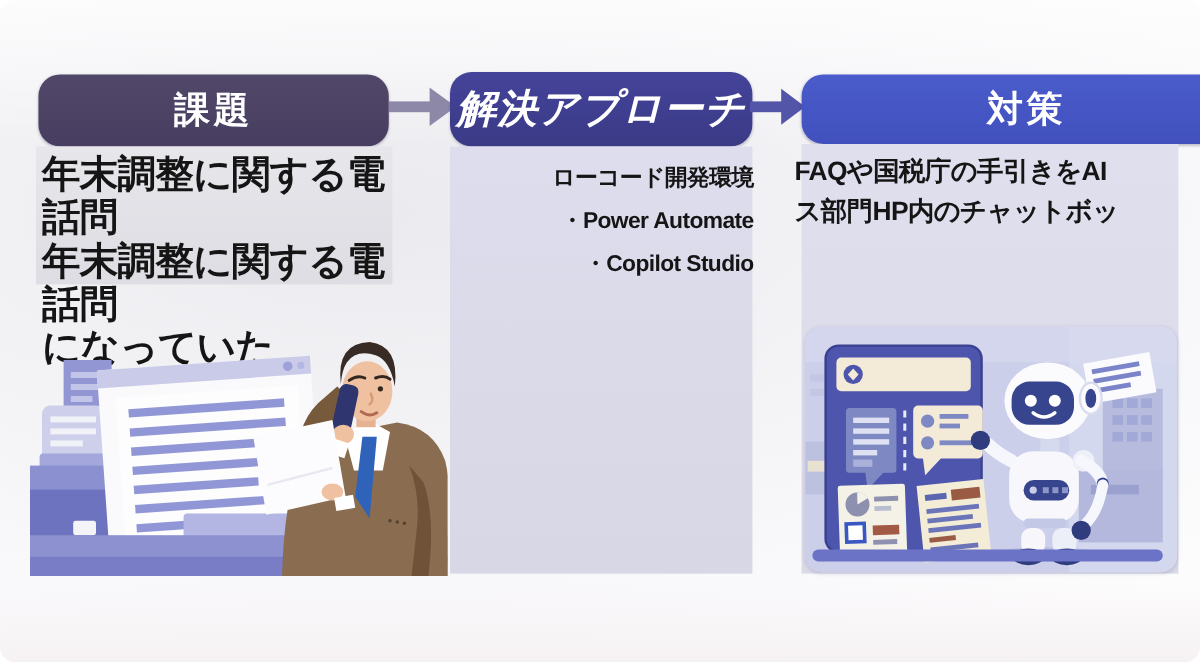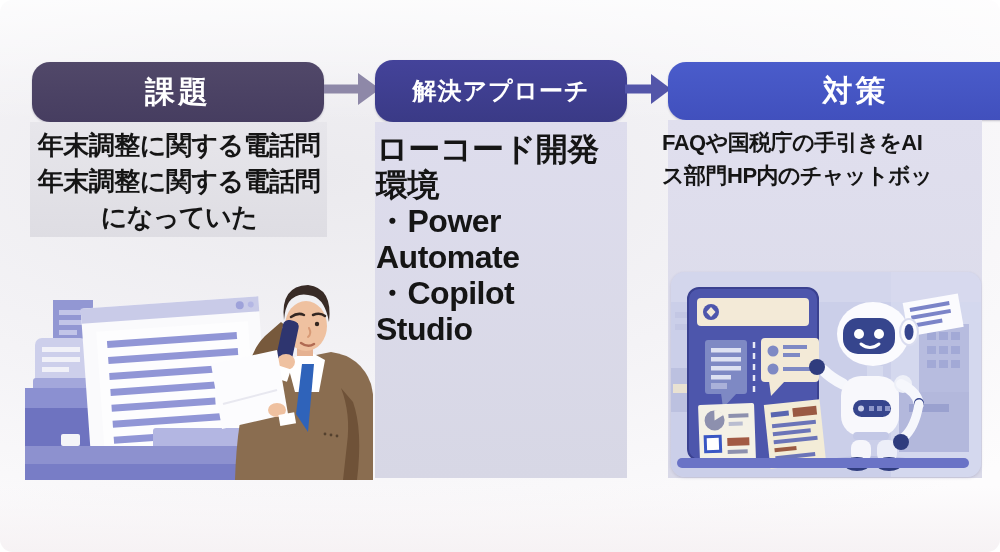--- a/index.html
+++ b/index.html
@@ -13,33 +13,33 @@
     border-radius: 13px;
   }
   .hdr{
     position:absolute;display:flex;align-items:center;justify-content:center;
     color:#fff;font-weight:700;letter-spacing:3px;
     box-shadow:0 1px 2px rgba(40,35,70,.25);
   }
   .hdr1{left:32px;top:62px;width:292px;height:60px;border-radius:18px;
     background:linear-gradient(180deg,#514869 0%,#463d60 100%);font-size:30px;}
   .hdr2{left:375px;top:60px;width:252px;height:62px;border-radius:18px;
-    background:linear-gradient(180deg,#44439a 0%,#3a3a86 100%);font-size:24px;letter-spacing:1px;}
+    background:linear-gradient(180deg,#44439a 0%,#3a3a86 100%);font-size:33px;letter-spacing:1px;font-style:italic;}
   .hdr3{left:668px;top:62px;width:375px;height:58px;border-radius:18px;
     background:linear-gradient(180deg,#4a5ccb 0%,#4150bd 100%);font-size:30px;}
   .panel{position:absolute;}
   .panel1{left:30px;top:122px;width:297px;height:115px;
     background:linear-gradient(180deg,#e7e6eb 0%,#dedde3 100%);}
   .panel2{left:375px;top:122px;width:252px;height:356px;
     background:linear-gradient(180deg,#dedded 0%,#d7d7e5 100%);}
   .panel3{left:668px;top:120px;width:314px;height:358px;
     background:linear-gradient(180deg,#e0dfee 0%,#d9d9e8 100%);}
   .btxt{position:absolute;color:#151515;font-weight:700;}
-  .btxt1{left:35px;top:127px;width:288px;font-size:26px;line-height:36px;letter-spacing:-.5px;text-align:center;}
-  .btxt2{left:376px;top:131px;width:242px;font-size:32px;line-height:36px;letter-spacing:-.5px;}
+  .btxt1{left:35px;top:127px;width:288px;font-size:32px;line-height:36px;letter-spacing:-.5px;}
+  .btxt2{left:386px;top:131px;width:242px;font-size:19px;line-height:36px;letter-spacing:-.5px;text-align:right;}
   .btxt3{left:662px;top:126px;width:306px;font-size:22px;line-height:33px;letter-spacing:-.5px;}
   .arrow{position:absolute;}
   .illus{position:absolute;}
   .illus1{left:25px;top:238px;width:348px;height:242px;}
   .card3{left:671px;top:272px;width:310px;height:205px;border-radius:14px;overflow:hidden;
     box-shadow:0 1px 3px rgba(60,60,110,.18);}
 </style>
 </head>
 <body>
 

